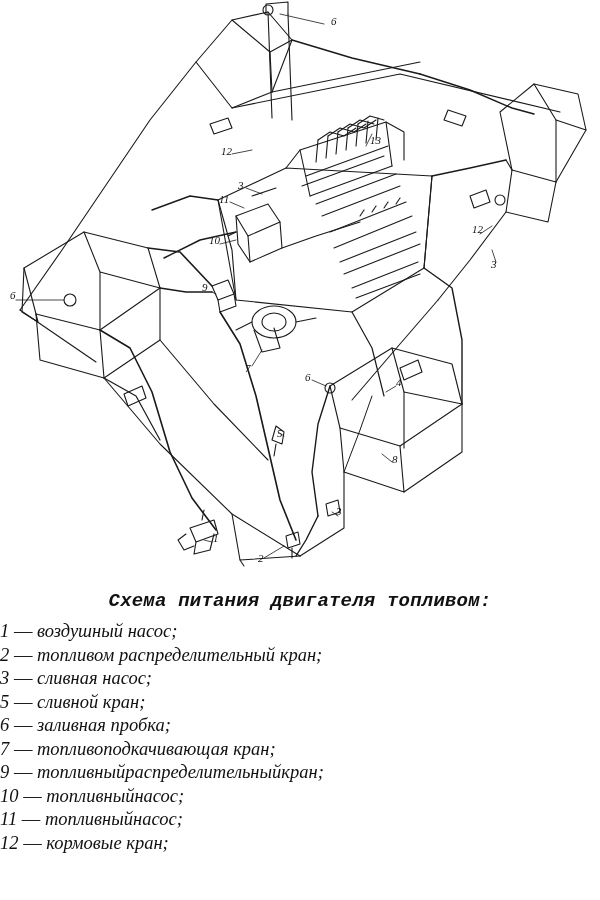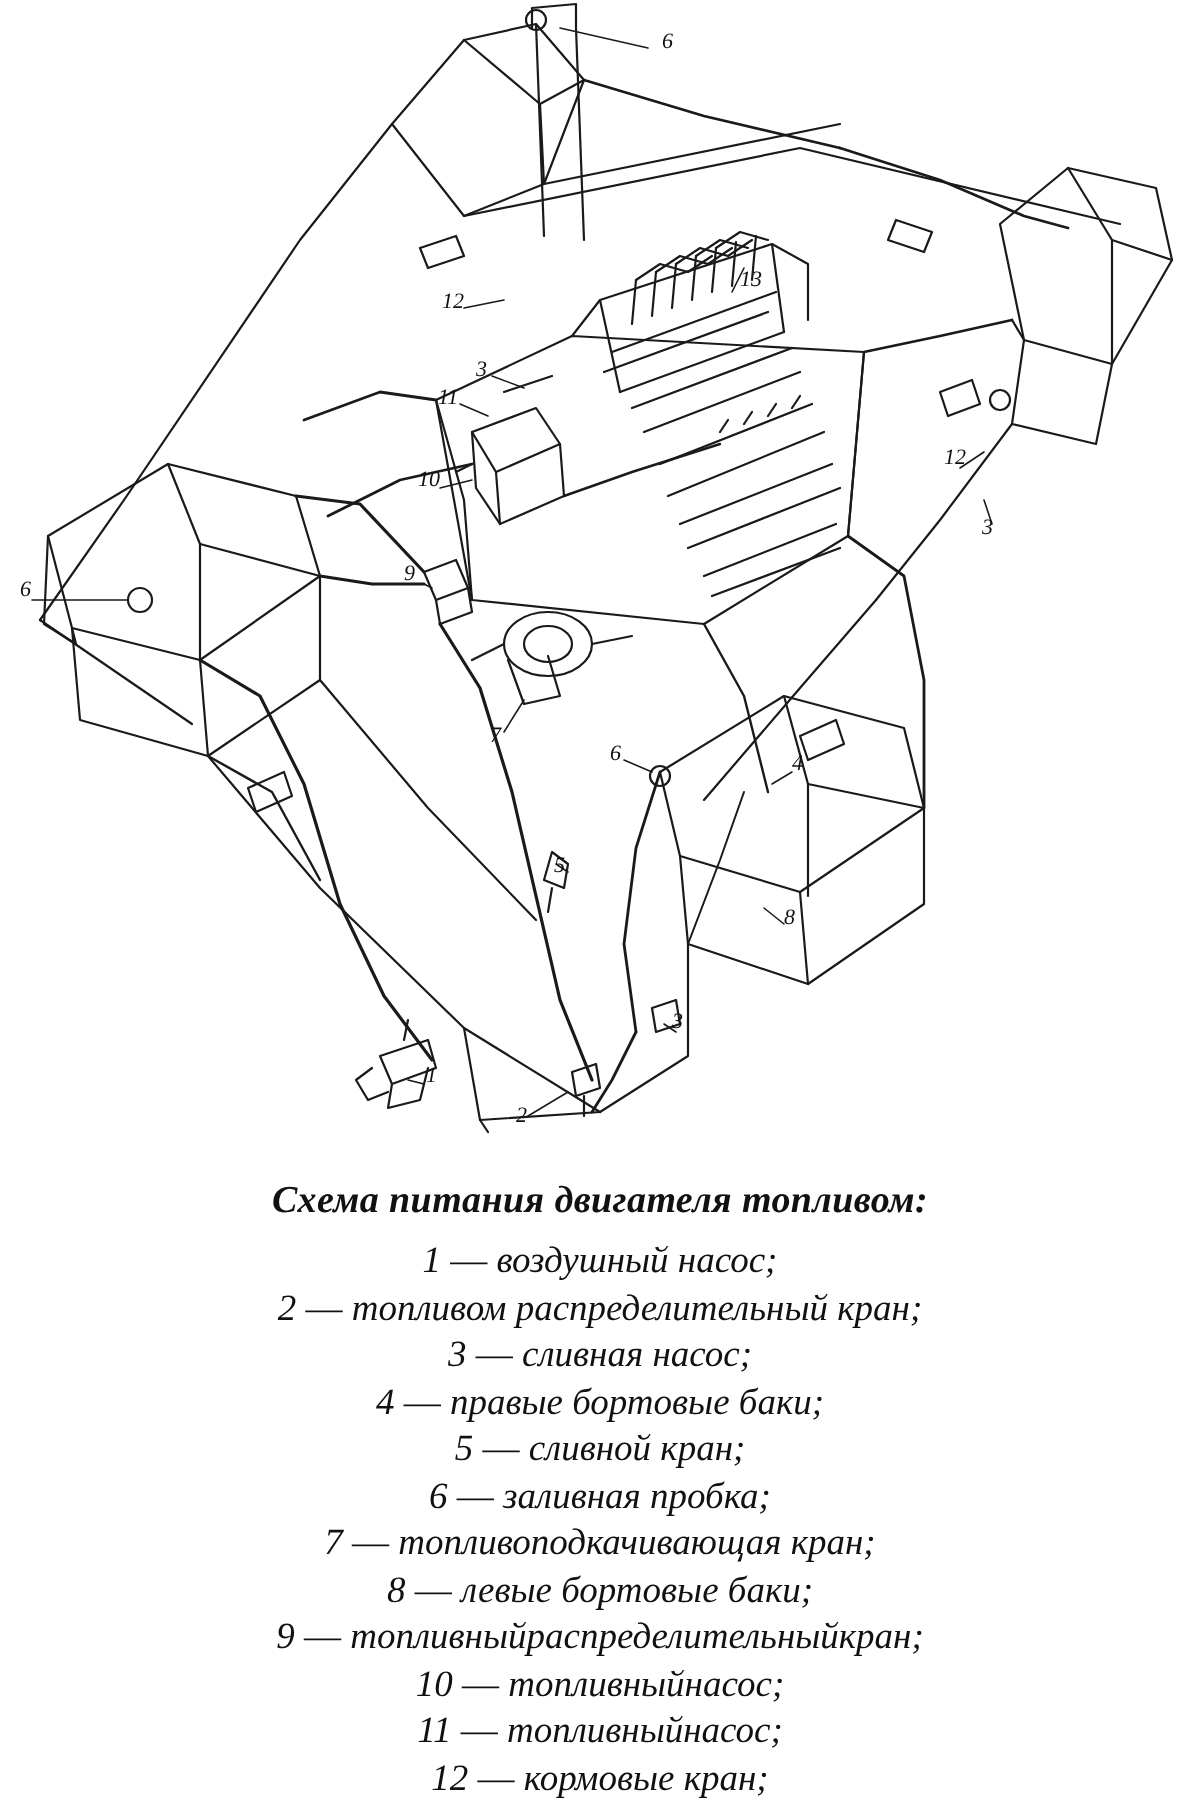--- a/index.html
+++ b/index.html
@@ -39,32 +39,33 @@
     width: 600px;
   }
   .fig-title {
     text-align: center;
     font-style: italic;
     font-weight: bold;
     font-size: 19px;
     letter-spacing: 0.2px;
     margin: 0 0 8px 0;
     padding-left: 0;
+    font-family: Liberation Mono, monospace;
   }
   ol.legend {
     list-style: none;
     margin: 0;
     padding: 0;
   }
   ol.legend li {
     font-style: italic;
     font-size: 18.5px;
     line-height: 23.5px;
     white-space: nowrap;
-    text-align: center;
+    text-align: left;
   }
   .lg-num {
     font-style: italic;
   }
   .lg-dash {
     font-style: normal;
   }
   
   .callout {
     position: absolute;
@@ -272,43 +273,33 @@
         <span class="lg-num">2</span>
         <span class="lg-dash">—</span>
         <span class="lg-text">топливом распределительный кран;</span>
       </li>
       <li>
         <span class="lg-num">3</span>
         <span class="lg-dash">—</span>
         <span class="lg-text">сливная насос;</span>
       </li>
       <li>
-        <span class="lg-num">4</span>
-        <span class="lg-dash">—</span>
-        <span class="lg-text">правые бортовые баки;</span>
-      </li>
-      <li>
         <span class="lg-num">5</span>
         <span class="lg-dash">—</span>
         <span class="lg-text">сливной кран;</span>
       </li>
       <li>
         <span class="lg-num">6</span>
         <span class="lg-dash">—</span>
         <span class="lg-text">заливная пробка;</span>
       </li>
       <li>
         <span class="lg-num">7</span>
         <span class="lg-dash">—</span>
         <span class="lg-text">топливоподкачивающая кран;</span>
-      </li>
-      <li>
-        <span class="lg-num">8</span>
-        <span class="lg-dash">—</span>
-        <span class="lg-text">левые бортовые баки;</span>
       </li>
       <li>
         <span class="lg-num">9</span>
         <span class="lg-dash">—</span>
         <span class="lg-text">топливныйраспределительныйкран;</span>
       </li>
       <li>
         <span class="lg-num">10</span>
         <span class="lg-dash">—</span>
         <span class="lg-text">топливныйнасос;</span>

